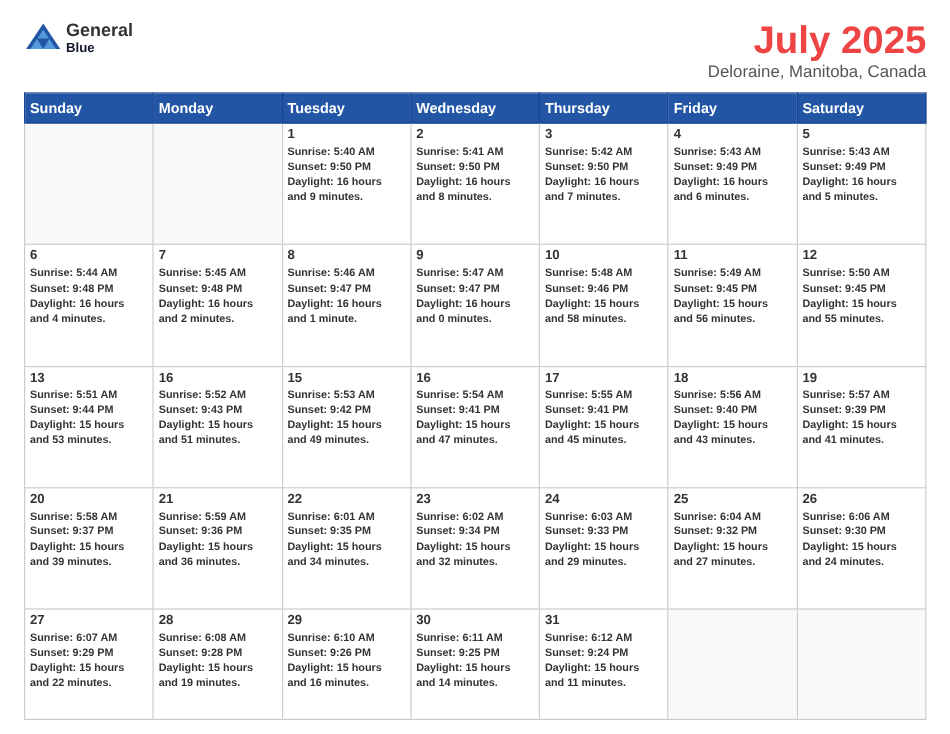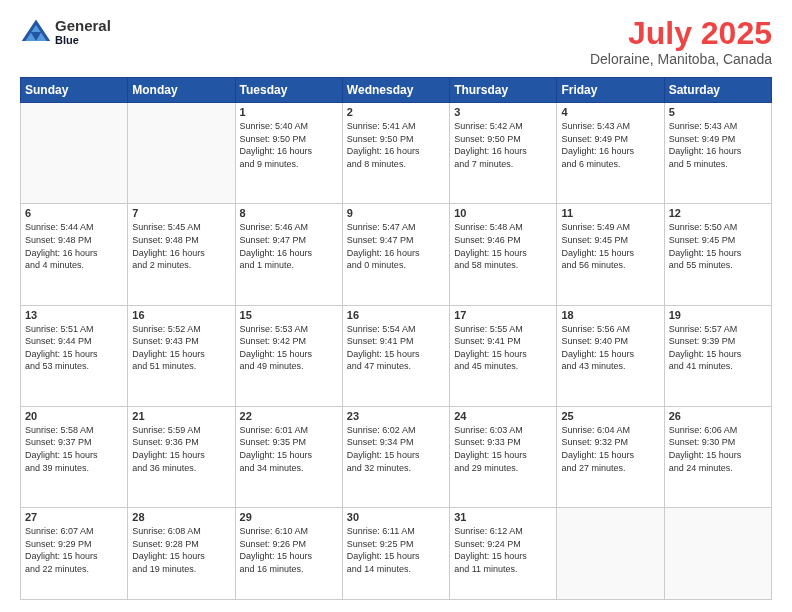--- a/index.html
+++ b/index.html
@@ -88,20 +88,21 @@
     .day-num {
       font-weight: bold;
       font-size: 11px;
       display: block;
       margin-bottom: 2px;
     }
     .day-info {
       font-size: 9px;
       line-height: 1.4;
       color: #333;
+      font-weight: bold;
     }
     .calendar tbody tr:last-child td {
       height: 80px;
     }
     .empty {
       background: #f9f9f9;
     }
   </style>
 </head>
 <body>

